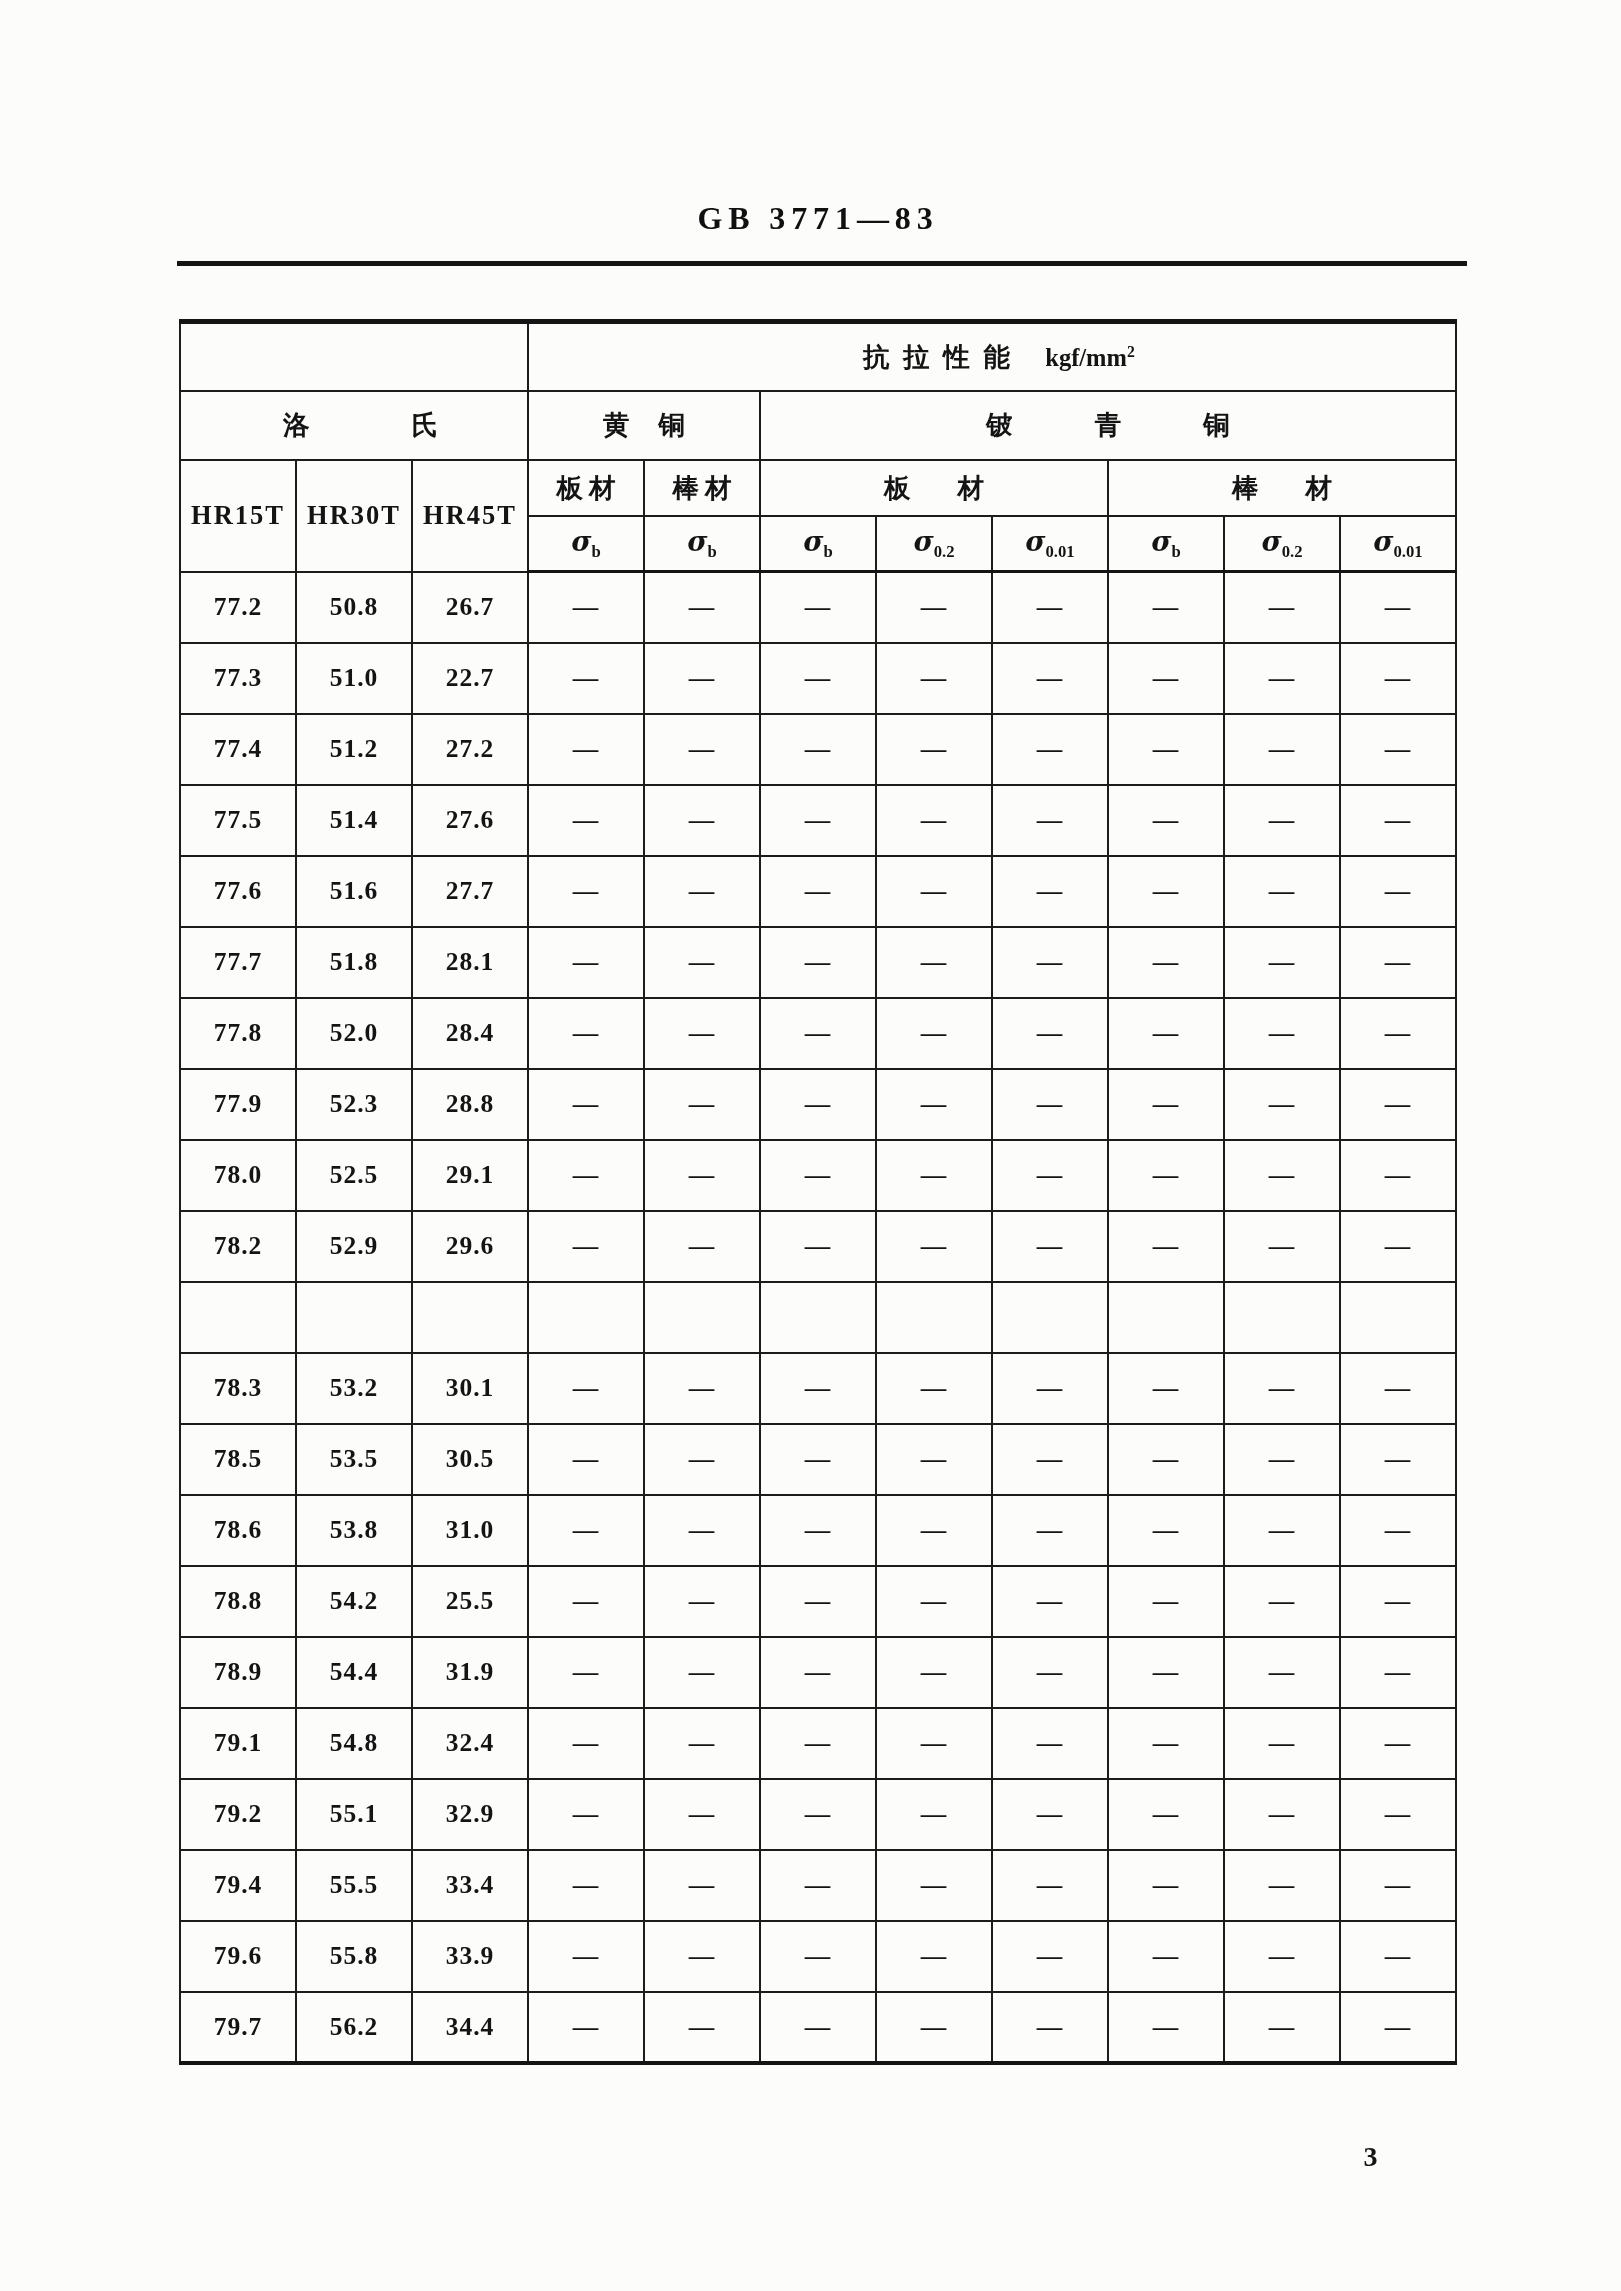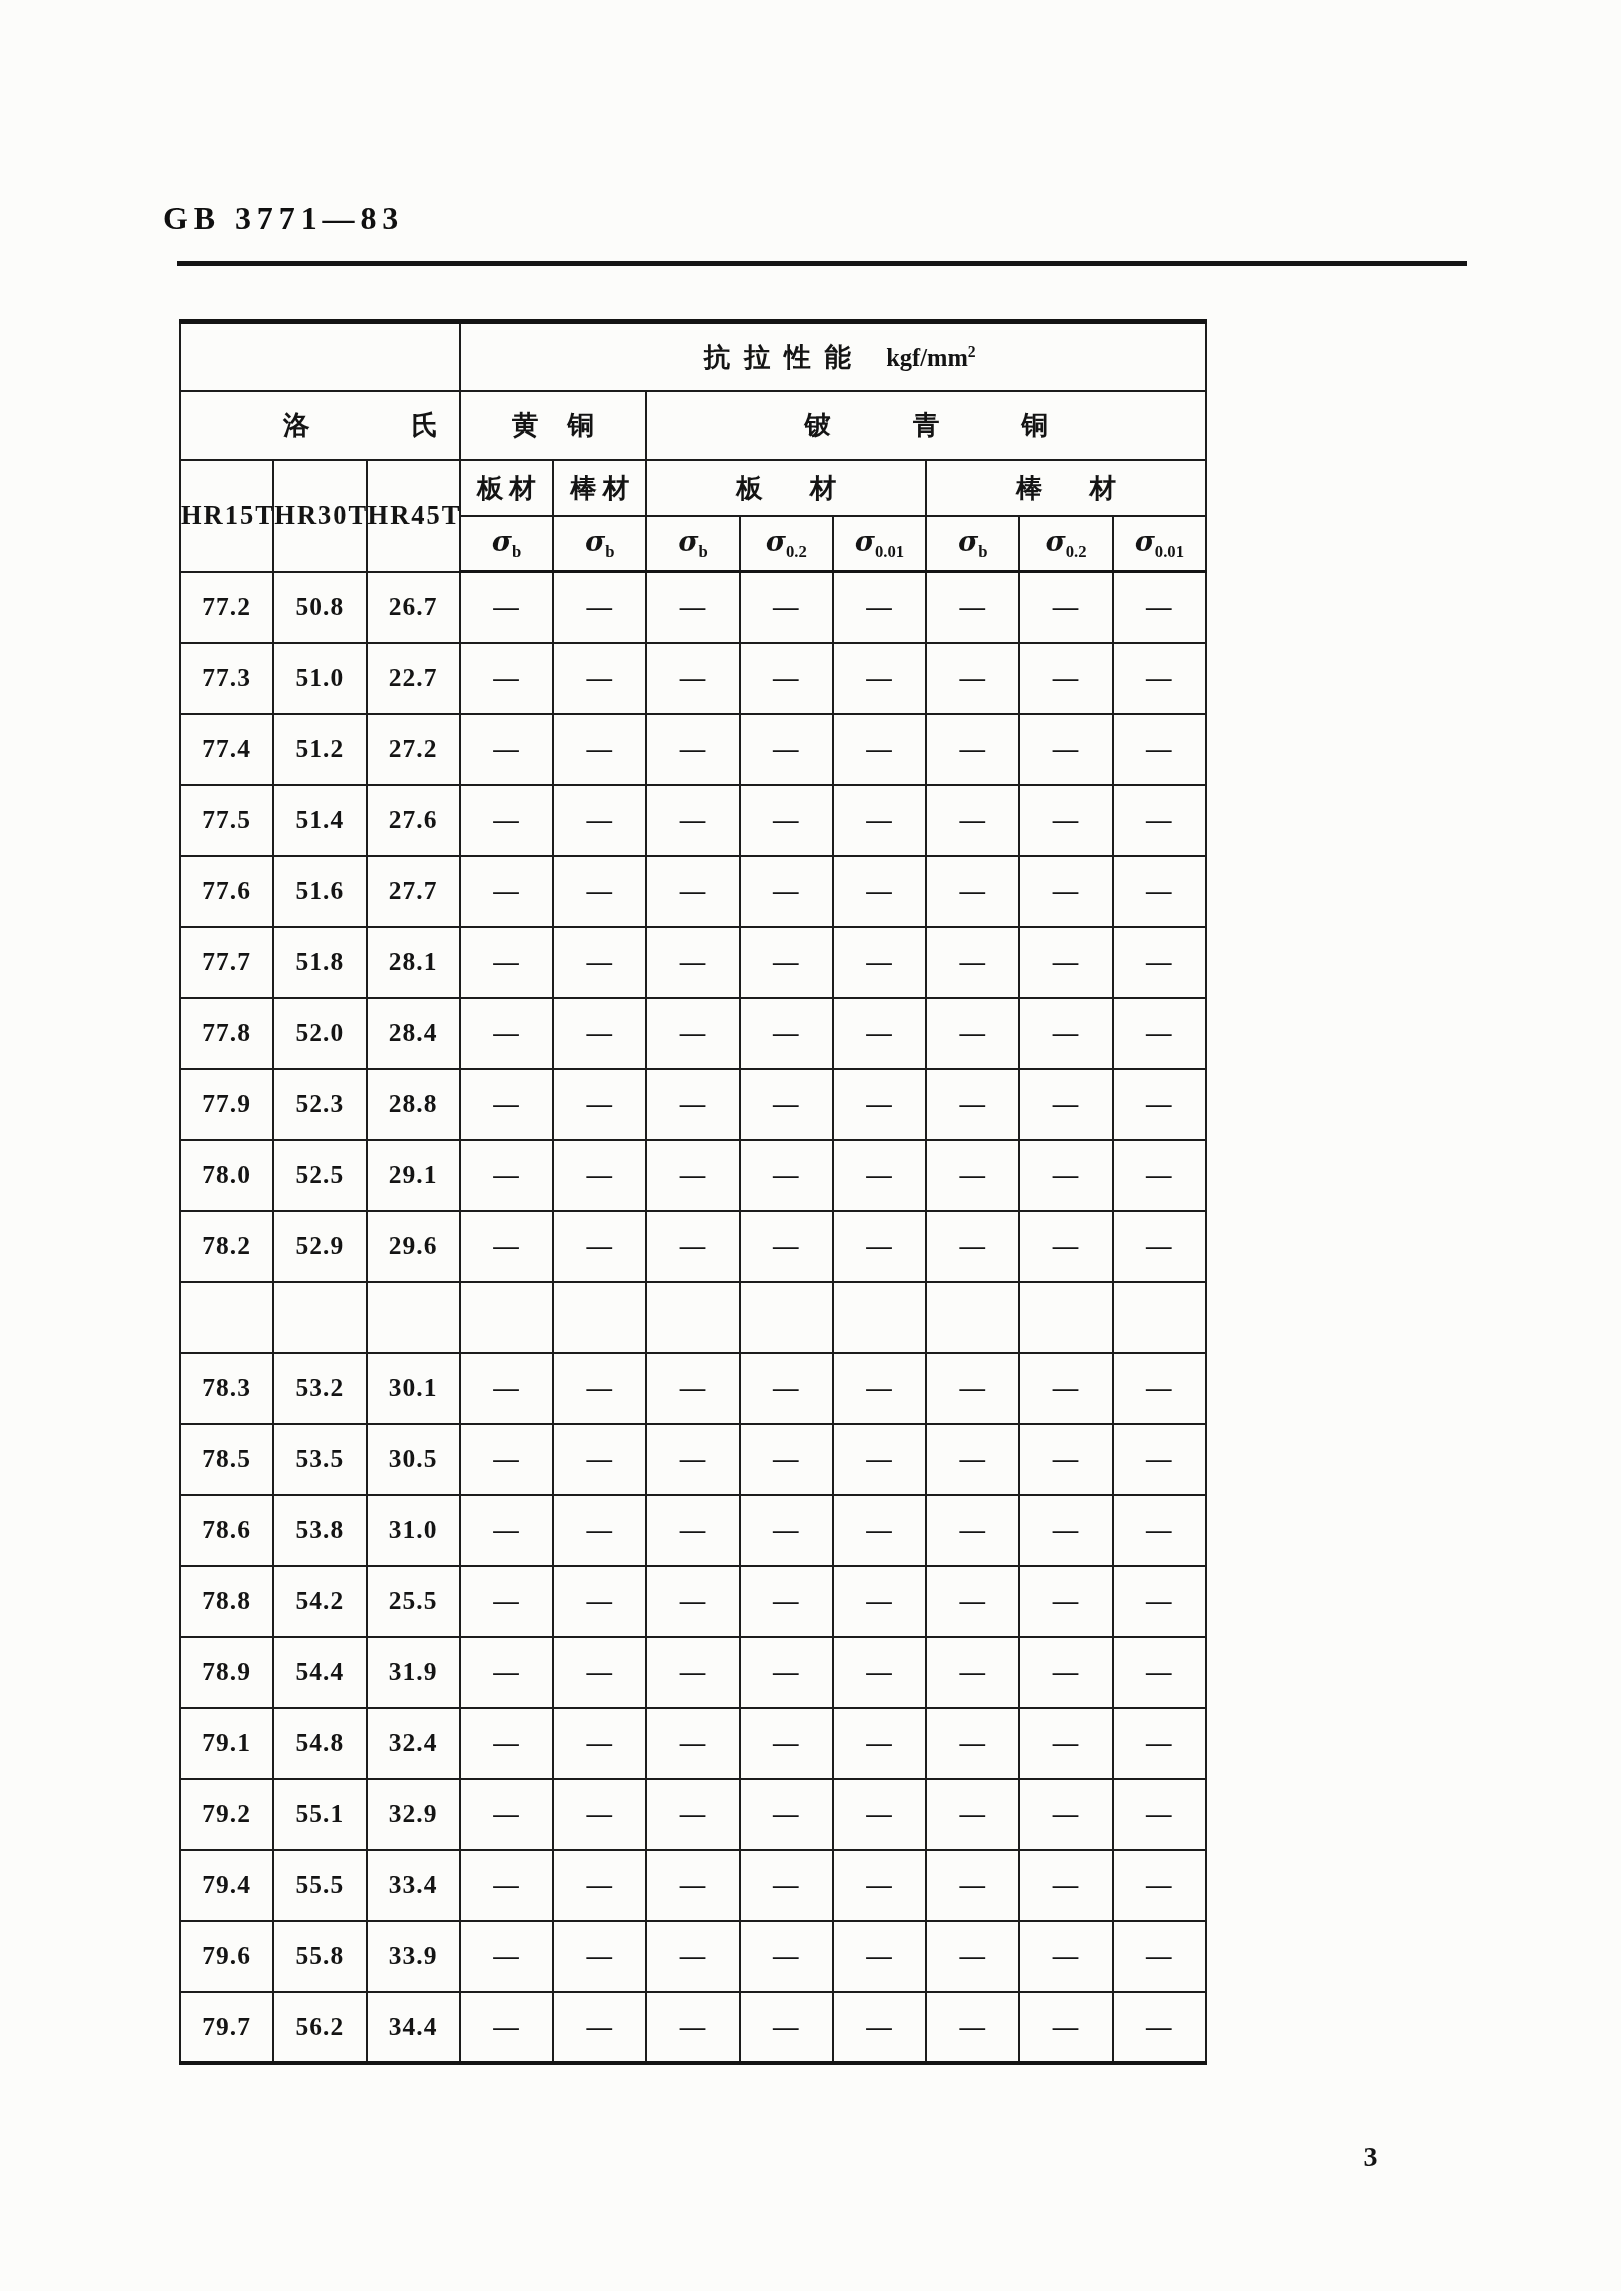--- a/index.html
+++ b/index.html
@@ -10,40 +10,41 @@
     height: 2292px;
     margin: 0 auto;
     background: #fcfcfa;
     font-family: "Liberation Serif", "DejaVu Serif", serif;
     color: #141414;
     overflow: hidden;
   }
   .doc-title {
     position: absolute;
     top: 200px;
-    left: 163px;
+    left: 179px;
     width: 1278px;
+    text-align: center;
     font-size: 32px;
     font-weight: bold;
     letter-spacing: 5.9px;
     color: #101010;
   }
   .title-rule {
     position: absolute;
     top: 261px;
     left: 177px;
     width: 1290px;
     height: 4.9px;
     background: #151515;
   }
   table.main-table {
     position: absolute;
     top: 319px;
     left: 179px;
-    width: 1028px;
+    width: 1278px;
     border-collapse: collapse;
     table-layout: fixed;
     border-top: 5.9px solid #141414;
     border-bottom: 4.9px solid #141414;
     border-left: 2.9px solid #141414;
     border-right: 2.9px solid #141414;
   }
   .main-table td {
     border: 2px solid #1c1c1c;
     text-align: center;

